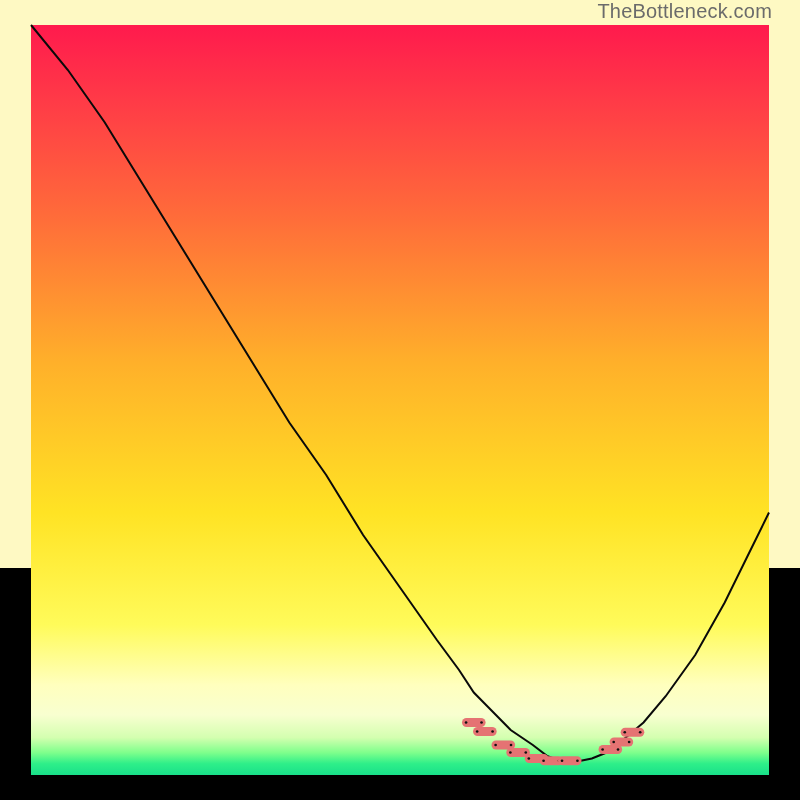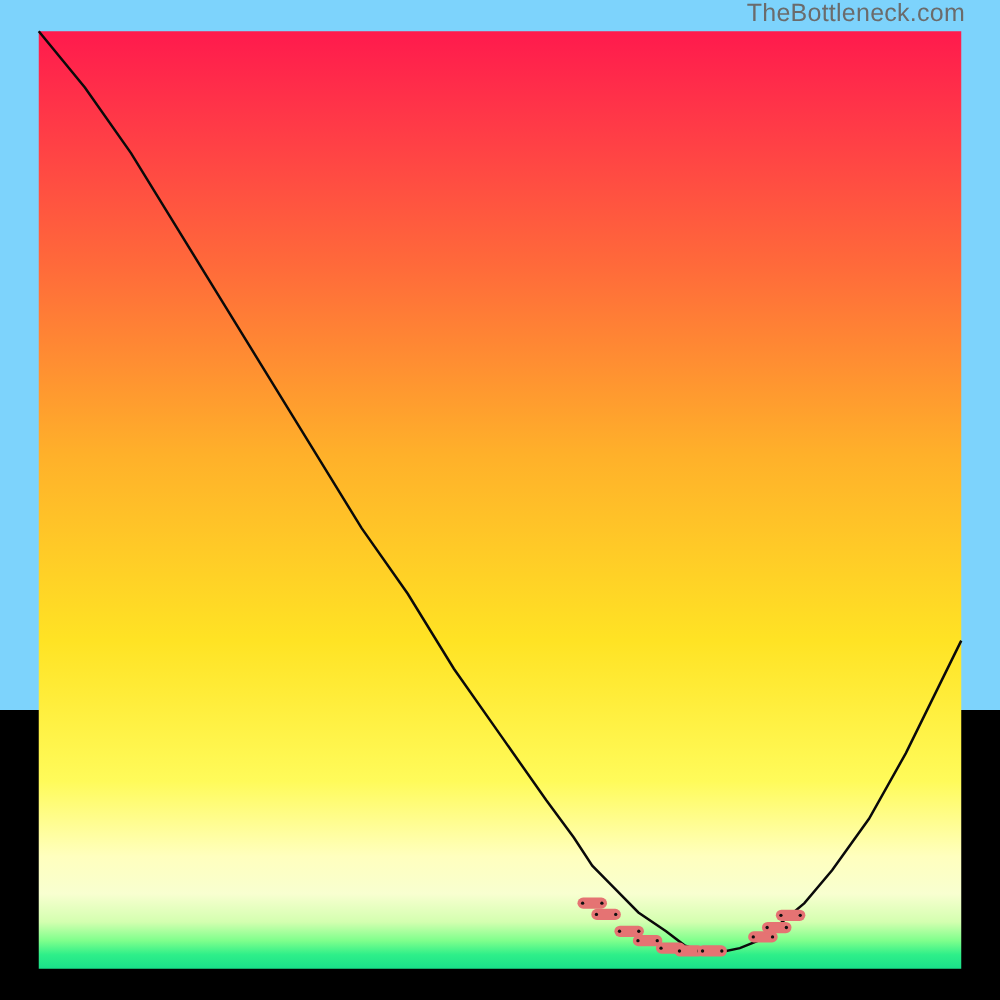--- a/index.html
+++ b/index.html
@@ -10,21 +10,21 @@
     background: #000;
     overflow: hidden;
     font-family: Arial, Helvetica, sans-serif;
   }
   .frame {
     position: absolute;
     left: 0;
     top: 0;
     width: 800px;
     height: 568px;
-    background: #7dd3fc;
+    background: #fef9c3;
   }
   .plot {
     position: absolute;
     left: 31px;
     top: 25px;
     width: 738px;
     height: 750px;
     background: linear-gradient(to bottom,
       #ff1a4d 0%,
       #ff3a47 10%,

